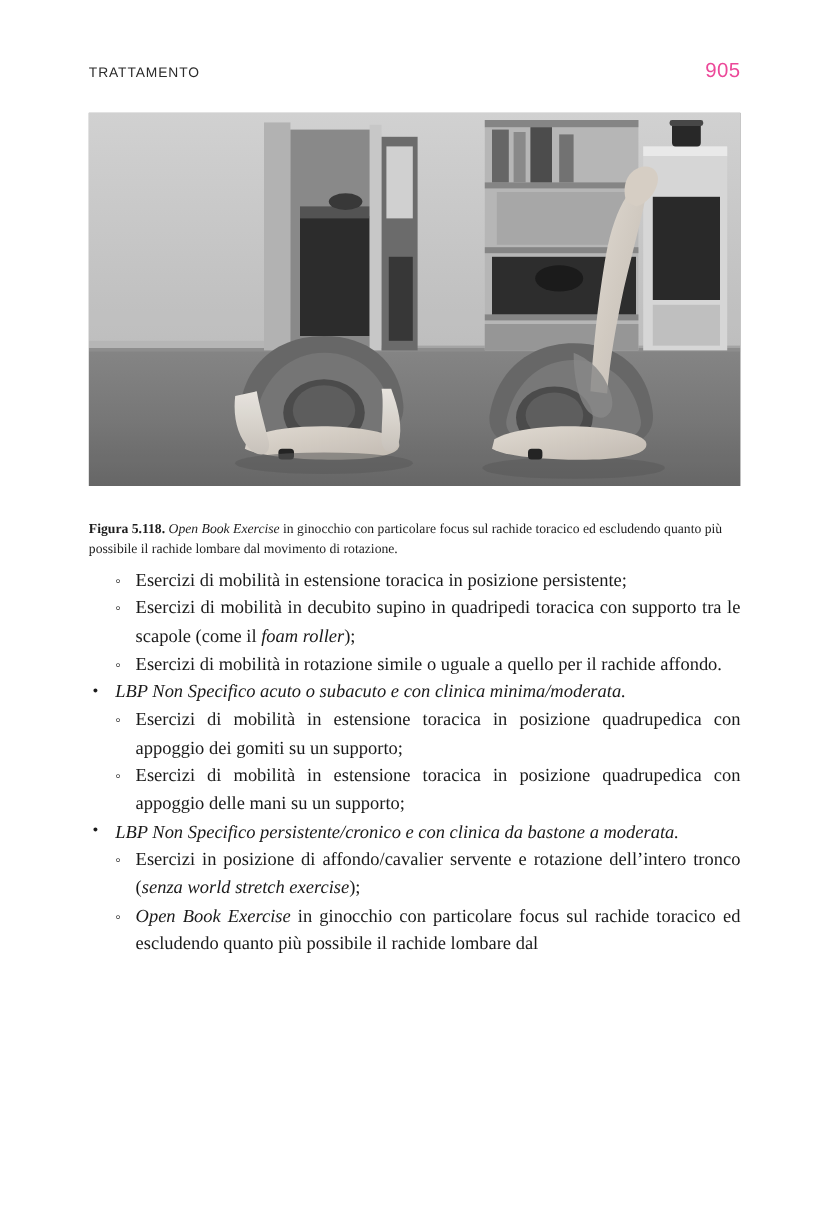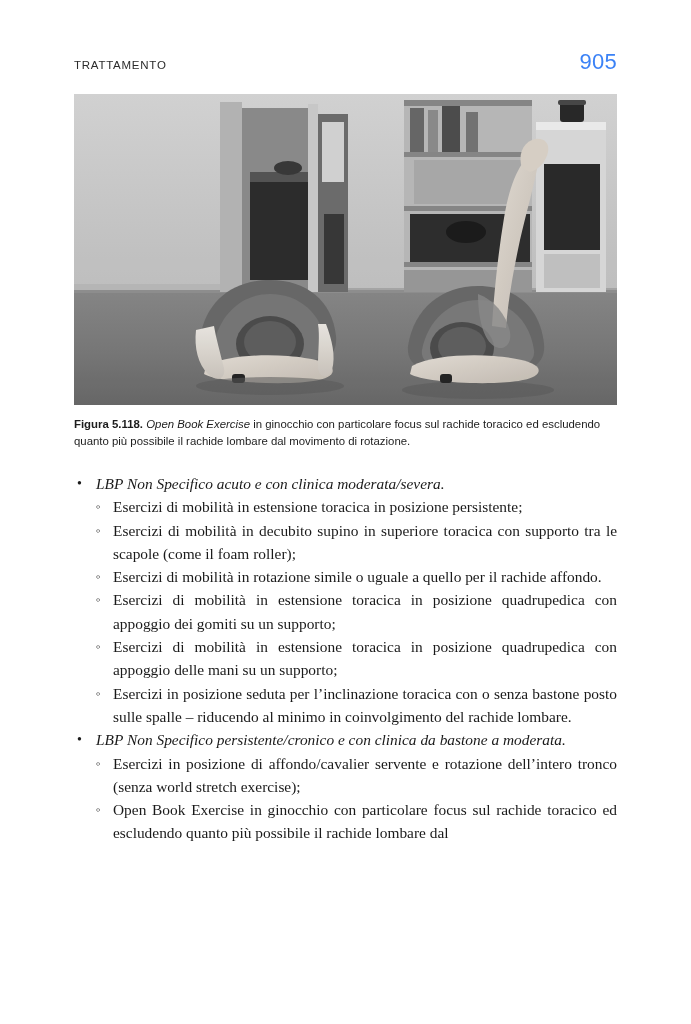--- a/index.html
+++ b/index.html
@@ -34,23 +34,23 @@
     align-items: baseline;
     justify-content: space-between;
     font-family: "Liberation Sans", sans-serif;
   }
   .running-head-title {
     font-size: 11.5px;
     letter-spacing: 0.75px;
     color: #2b2b2b;
   }
   .running-head-folio {
-    font-size: 22px;
+    font-size: 17px;
     letter-spacing: 0.3px;
-    color: #3b82f6;
+    color: #ec4899;
   }
 
   
   .figure-block {
     position: absolute;
     left: 74px;
     top: 82px;
     width: 543px;
   }
   .figure-photo {
@@ -60,23 +60,23 @@
     overflow: hidden;
     background: #6f6f6f;
   }
   .figure-photo svg {
     display: block;
     width: 543px;
     height: 311px;
   }
 
   .figure-caption {
-    margin-top: 11px;
-    width: 543px;
-    font-family: Liberation Sans, sans-serif;
+    margin-top: 28px;
+    width: 543px;
+    font-family: Liberation Serif, serif;
     font-size: 11.4px;
     line-height: 16.5px;
     color: #1d1d1d;
     text-align: left;
   }
   .figure-caption .cap-label { font-weight: bold; }
   .figure-caption .cap-ital  { font-style: italic; }
 
   
   .body-list {
@@ -113,21 +113,21 @@
     hyphens: manual;
   }
   .lvl2-item::before {
     content: "\25E6";
     position: absolute;
     left: 22px;
     top: 0px;
     font-size: 13px;
     line-height: 23.3px;
   }
-  .lvl2-item .it { }
+  .lvl2-item .it { font-style: italic; }
   .lvl2-item.last-line-natural { text-align-last: left; }
 </style>
 </head>
 <body>
 
 <div class="page">
 
   <div class="running-head">
     <span class="running-head-title">TRATTAMENTO</span>
     <span class="running-head-folio">905</span>
@@ -241,32 +241,31 @@
     </div>
 
     <div class="figure-caption">
       <span class="cap-label">Figura 5.118.</span>
       <span class="cap-ital">Open Book Exercise</span><span> in ginocchio con particolare focus sul rachide toracico ed escludendo quanto più possibile il rachide lombare dal movimento di rotazione.</span>
     </div>
   </div>
 
   <div class="body-list">
       <div class="lvl1-item">
-        <div class="lvl1-head">LBP Non Specifico acuto e con clinica moderata/severa.</div>
         <div class="lvl2-list">
           <div class="lvl2-item"><span>Esercizi di mobilità in estensione toracica in posizione persistente;</span></div>
-          <div class="lvl2-item"><span>Esercizi di mobilità in decubito supino in superiore toracica con supporto tra le scapole (come il </span><span class="it">foam roller</span><span>);</span></div>
+          <div class="lvl2-item"><span>Esercizi di mobilità in decubito supino in quadripedi toracica con supporto tra le scapole (come il </span><span class="it">foam roller</span><span>);</span></div>
           <div class="lvl2-item"><span>Esercizi di mobilità in rotazione simile o uguale a quello per il ra­chide affondo.</span></div>
         </div>
       </div>
       <div class="lvl1-item">
+        <div class="lvl1-head">LBP Non Specifico acuto o subacuto e con clinica minima/moderata.</div>
         <div class="lvl2-list">
           <div class="lvl2-item"><span>Esercizi di mobilità in estensione toracica in posizione quadrupedi­ca con appoggio dei gomiti su un supporto;</span></div>
           <div class="lvl2-item"><span>Esercizi di mobilità in estensione toracica in posizione quadrupedi­ca con appoggio delle mani su un supporto;</span></div>
-          <div class="lvl2-item"><span>Esercizi in posizione seduta per l’inclinazione toracica con o senza bastone posto sulle spalle – riducendo al minimo in coinvolgimento del rachide lombare.</span></div>
         </div>
       </div>
       <div class="lvl1-item">
         <div class="lvl1-head">LBP Non Specifico persistente/cronico e con clinica da bastone a moderata.</div>
         <div class="lvl2-list">
           <div class="lvl2-item"><span>Esercizi in posizione di affondo/cavalier servente e rotazione dell’in­tero tronco (</span><span class="it">senza world stretch exercise</span><span>);</span></div>
           <div class="lvl2-item last-line-natural"><span class="it">Open Book Exercise</span><span> in ginocchio con particolare focus sul rachide toracico ed escludendo quanto più possibile il rachide lombare dal</span></div>
         </div>
       </div>
     </div>

